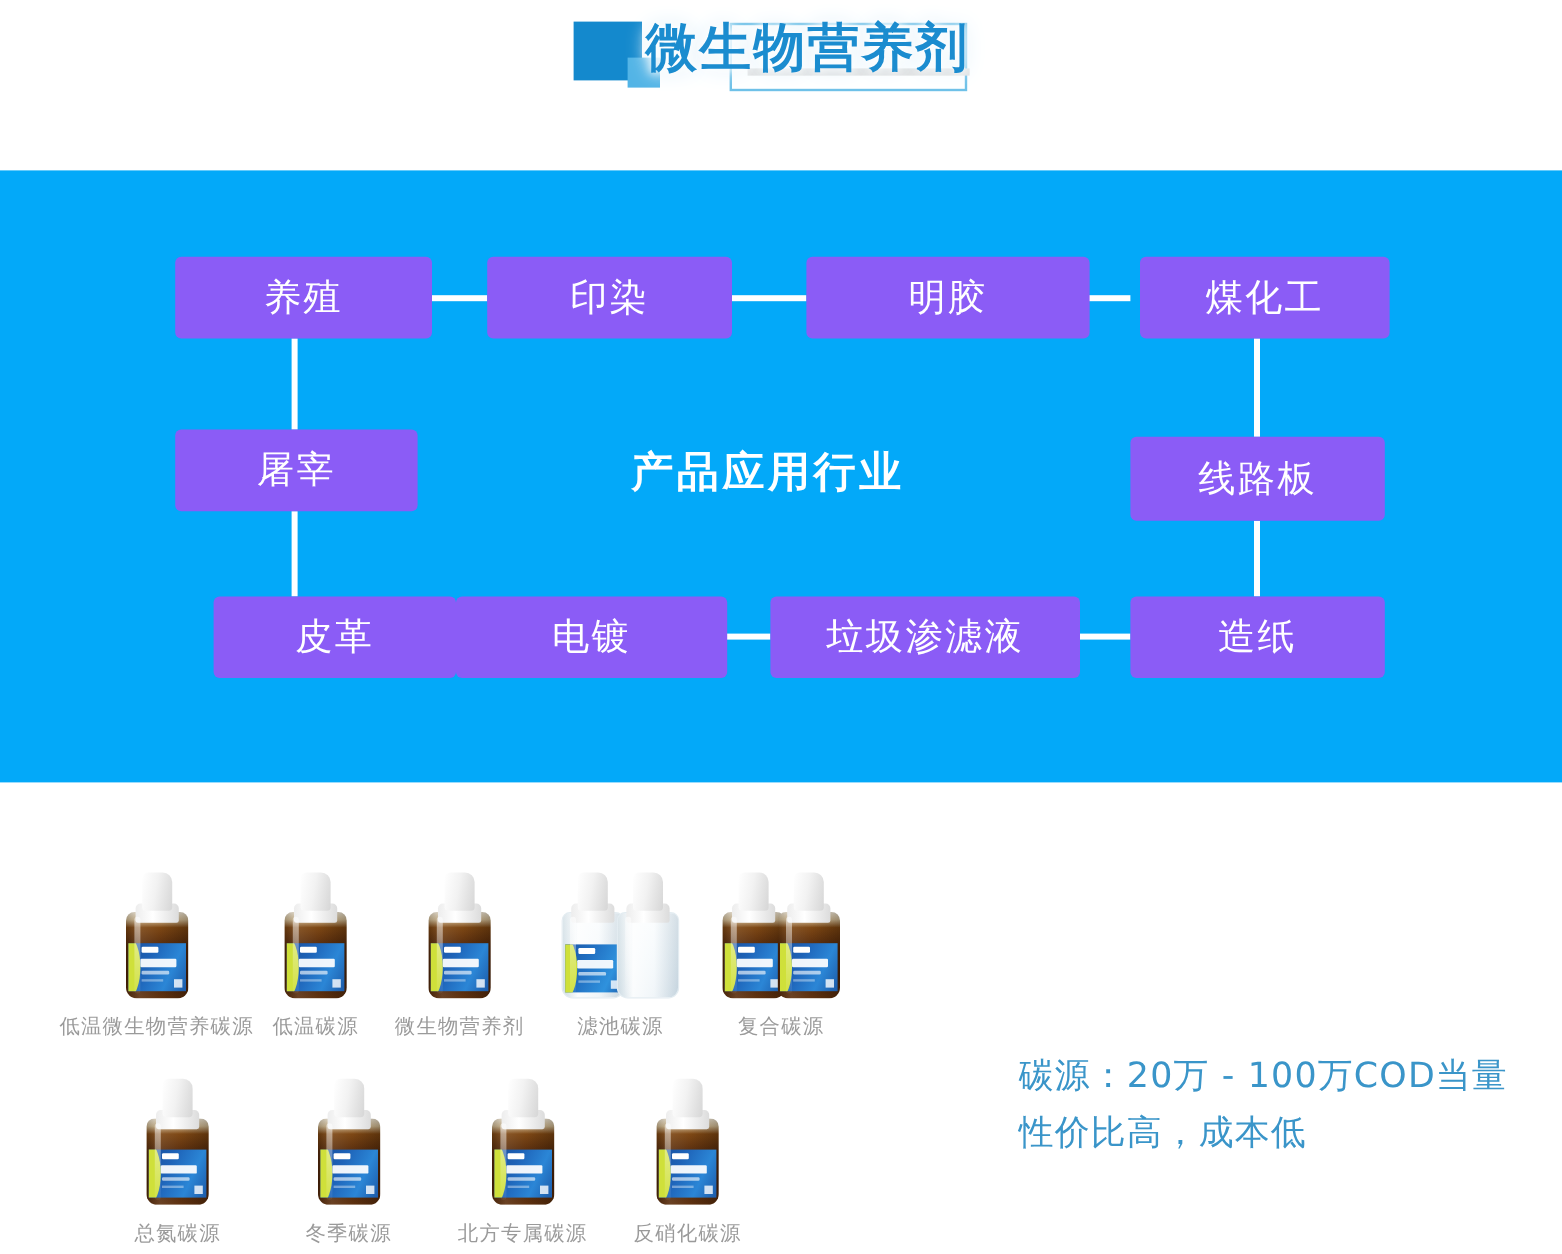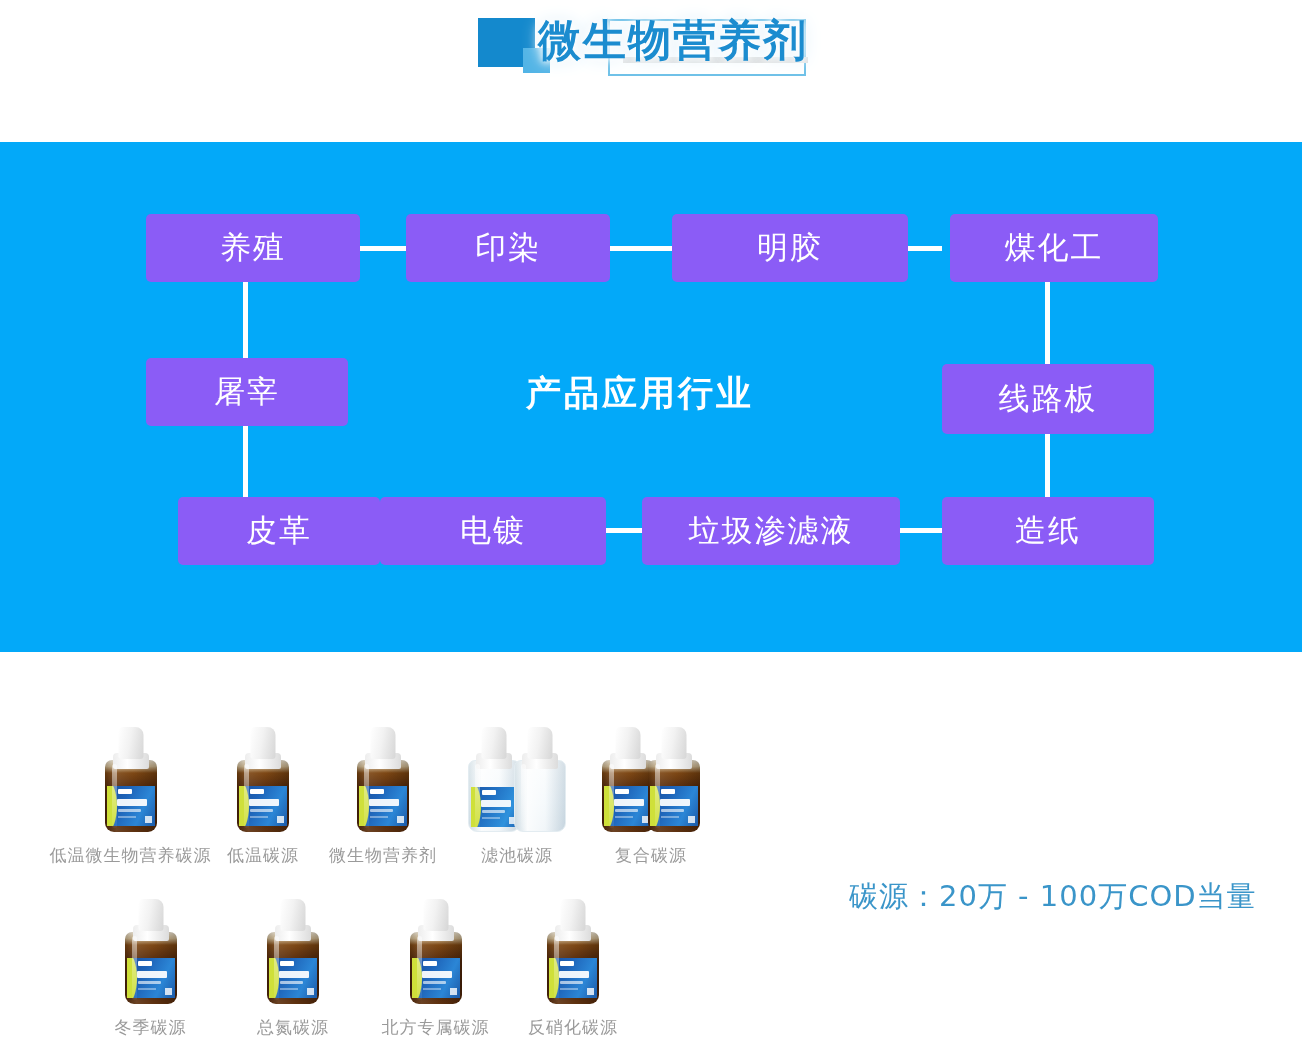--- a/index.html
+++ b/index.html
@@ -476,57 +476,57 @@
             </div>
             <div class="neck"></div>
             <div class="cap"></div>
             <div class="shine"></div>
           </div>
         </div>
         <div class="prod-label">复合碳源</div>
       </div>
     </div>
   <div class="prod-row" id="prod-row-2" style="left: 78px; top: 242px;">
+      <div class="prod-cell" style="width: 140px;">
+        <div class="bottle-stage" style="height: 110px;">
+          <div class="bottle dark">
+            <div class="body">
+              <div class="label">
+                <div class="logo"></div>
+                <div class="lt"></div>
+                <div class="lt2"></div>
+                <div class="lt3"></div>
+                <div class="mark"></div>
+              </div>
+            </div>
+            <div class="neck"></div>
+            <div class="cap"></div>
+            <div class="shine"></div>
+          </div>
+        </div>
+        <div class="prod-label">总氮碳源</div>
+      </div>
       <div class="prod-cell" style="width: 145px;">
         <div class="bottle-stage" style="height: 110px;">
           <div class="bottle dark">
             <div class="body">
               <div class="label">
                 <div class="logo"></div>
                 <div class="lt"></div>
                 <div class="lt2"></div>
                 <div class="lt3"></div>
                 <div class="mark"></div>
               </div>
             </div>
             <div class="neck"></div>
             <div class="cap"></div>
             <div class="shine"></div>
           </div>
         </div>
         <div class="prod-label">冬季碳源</div>
-      </div>
-      <div class="prod-cell" style="width: 140px;">
-        <div class="bottle-stage" style="height: 110px;">
-          <div class="bottle dark">
-            <div class="body">
-              <div class="label">
-                <div class="logo"></div>
-                <div class="lt"></div>
-                <div class="lt2"></div>
-                <div class="lt3"></div>
-                <div class="mark"></div>
-              </div>
-            </div>
-            <div class="neck"></div>
-            <div class="cap"></div>
-            <div class="shine"></div>
-          </div>
-        </div>
-        <div class="prod-label">总氮碳源</div>
       </div>
       <div class="prod-cell" style="width: 145px;">
         <div class="bottle-stage" style="height: 110px;">
           <div class="bottle dark">
             <div class="body">
               <div class="label">
                 <div class="logo"></div>
                 <div class="lt"></div>
                 <div class="lt2"></div>
                 <div class="lt3"></div>
@@ -557,13 +557,14 @@
             <div class="shine"></div>
           </div>
         </div>
         <div class="prod-label">反硝化碳源</div>
       </div>
     </div>
 </div>
 
 <div class="side-copy">
   <div>碳源：20万 - 100万COD当量</div>
+  <div>性价比高，成本低</div>
 </div>
 
 </body></html>

